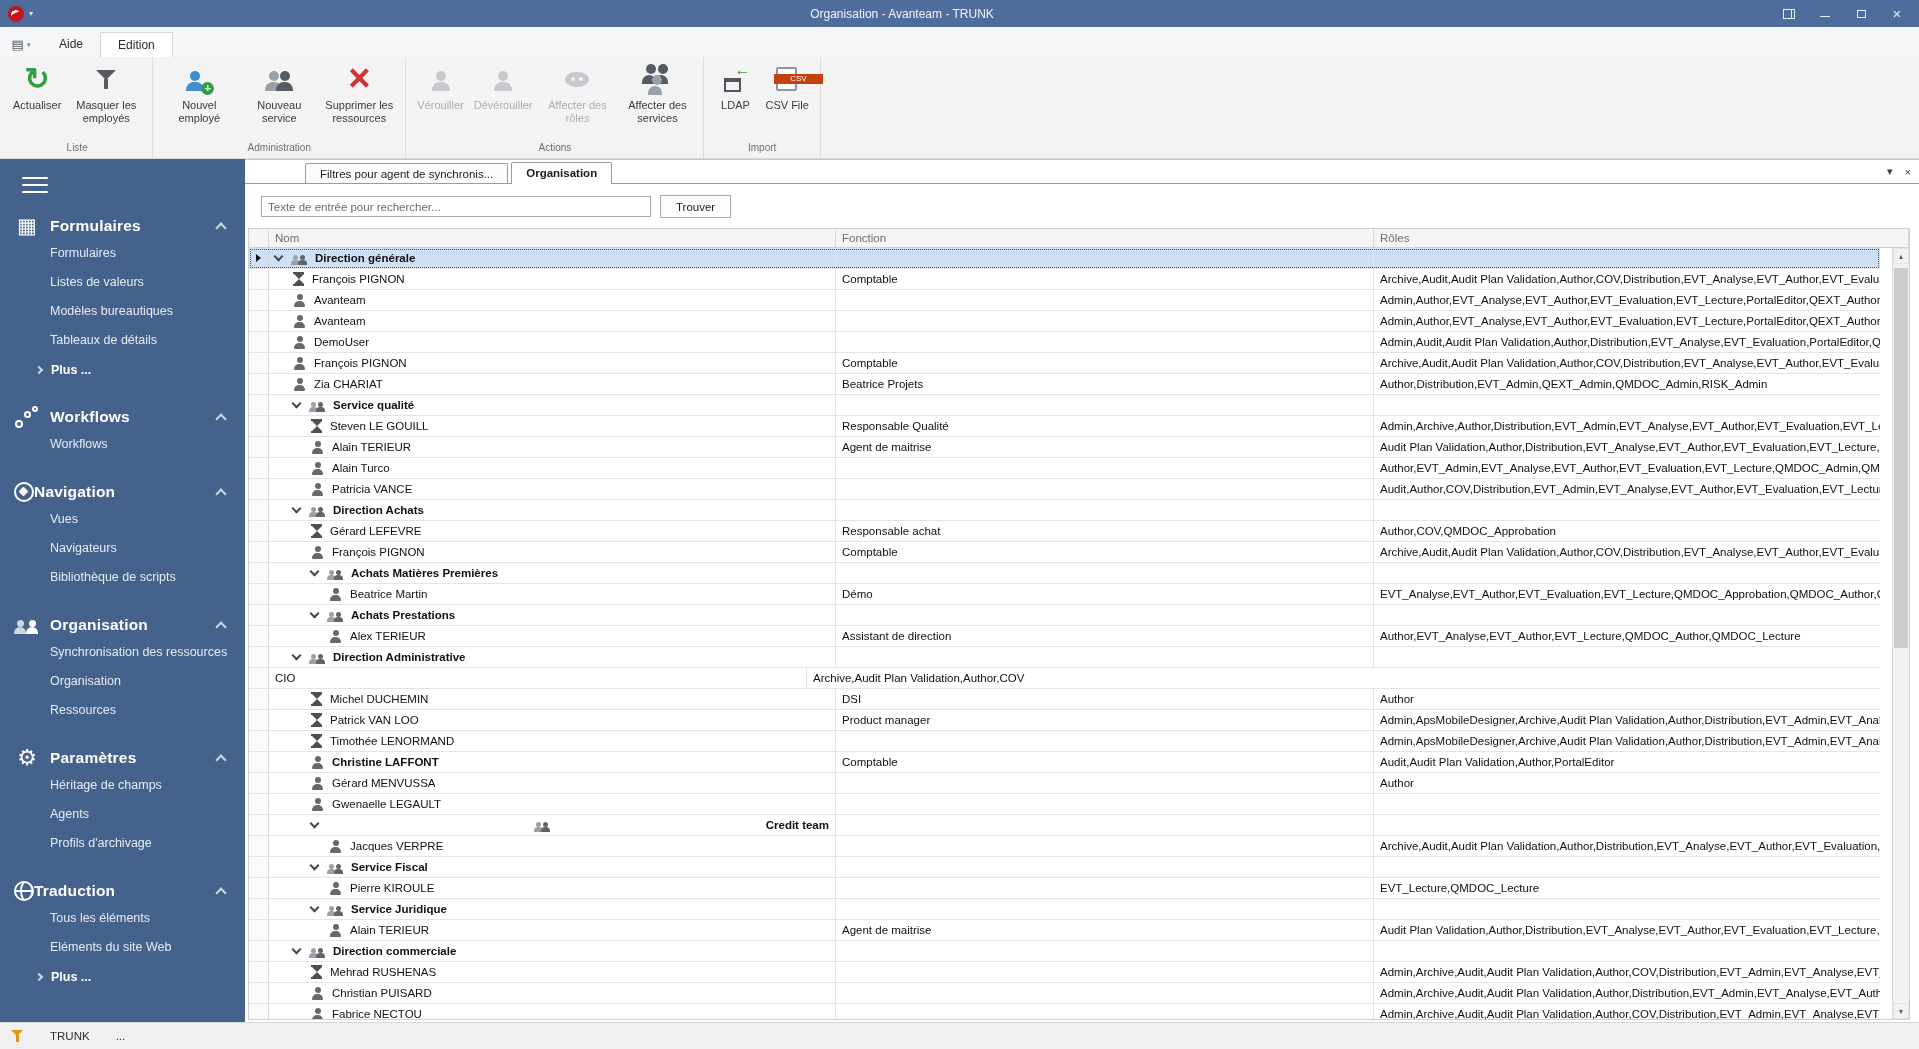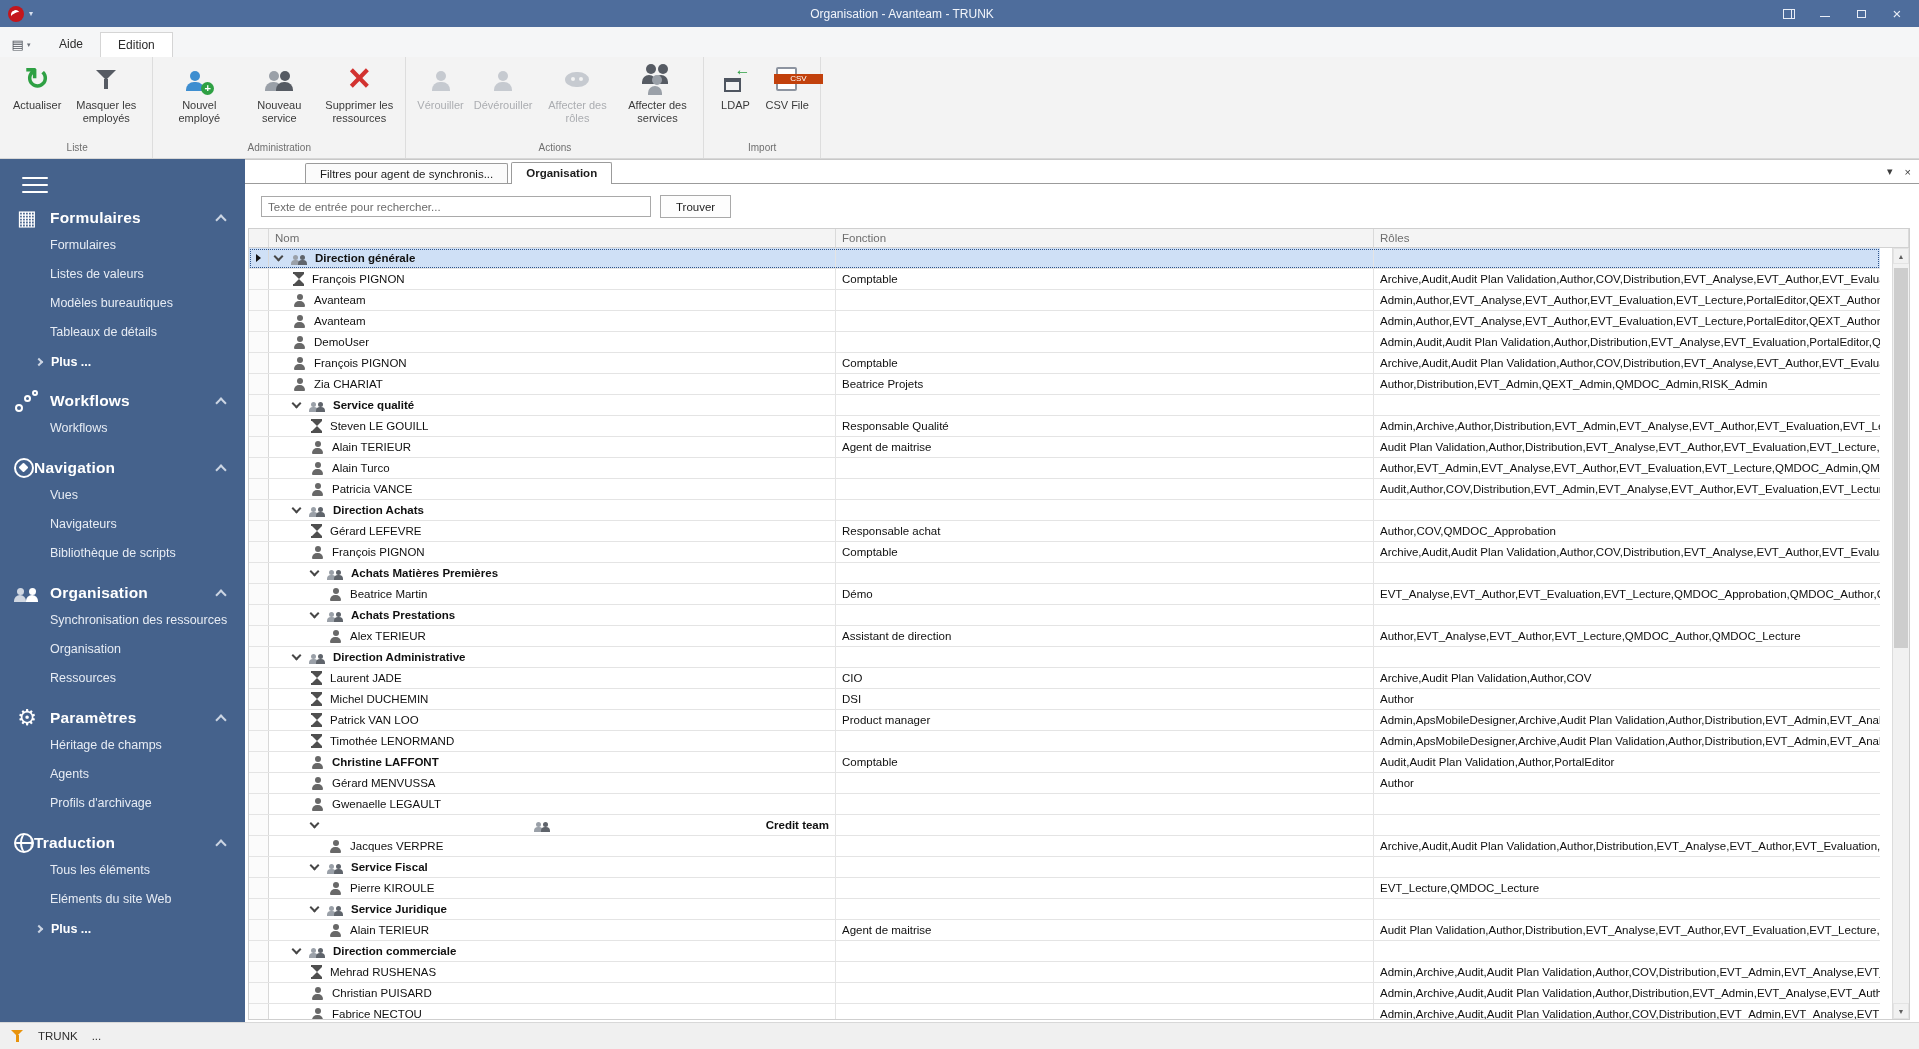--- a/index.html
+++ b/index.html
@@ -55,21 +55,21 @@
 .i-ldap .bx{position:absolute;left:5px;bottom:3px;width:17px;height:14px;border:2px solid #4e5560;border-top-width:4px}
 .i-ldap .ar{position:absolute;right:1px;top:-2px;color:#2ea043;font-weight:bold;font-size:16px;line-height:14px}
 .i-csv .pg{position:absolute;left:5px;top:2px;width:21px;height:24px;border:2px solid #8d94a0;border-radius:2px;background:#fff}
 .i-csv .lb{position:absolute;left:3px;top:9px;background:#c2410c;color:#fff;font-size:8px;font-weight:normal;line-height:10px;padding:0 16px}
 
 
 .main{flex:1;display:flex;min-height:0}
 .sidebar{width:245px;background:#45628c;color:#fff;flex:0 0 auto;overflow:hidden;padding-top:12px}
 .burger{margin:6px 0 4px 22px;width:26px}
 .burger i{display:block;height:2px;background:#fff;margin:5px 0;border-radius:1px}
-.sect{margin-top:12px}
+.sect{margin-top:20px}
 .sect-head{display:flex;align-items:center;height:26px;padding:0 20px 0 14px}
 .sect-ico{width:26px;height:22px;margin-right:10px;position:relative;flex:0 0 auto}
 .sect-title{flex:1;font-size:15.5px;font-weight:bold;letter-spacing:.2px}
 .chev-up{width:8px;height:8px;border-left:2px solid #ccd5e3;border-top:2px solid #ccd5e3;transform:rotate(45deg);margin-top:4px;flex:0 0 auto}
 .s-item{height:29px;line-height:29px;padding-left:50px;font-size:12.5px;color:#e7ecf4;white-space:nowrap}
 .s-more{height:29px;display:flex;align-items:center;padding-left:36px;font-size:12.5px;font-weight:bold;color:#fff}
 .chev-right{width:6px;height:6px;border-right:2px solid #ccd5e3;border-top:2px solid #ccd5e3;transform:rotate(45deg);margin-right:9px}
 .si-table::before{content:"▦";font-size:21px;line-height:22px;color:#fff;display:block;text-align:center}
 .si-flow i{position:absolute;border:2px solid #fff;border-radius:50%}
 .si-flow .f1{left:1px;bottom:0;width:8px;height:8px}
@@ -126,21 +126,21 @@
 .t-grp i{position:absolute;bottom:0;width:9px;height:5px;border-radius:4px 4px 0 0}
 .t-grp i::before{content:"";position:absolute;top:-5px;left:2px;width:5px;height:5px;border-radius:50%;background:inherit}
 .t-grp .g1{left:0;background:#9aa0a8}
 .t-grp .g2{right:1px;background:#5f646b}
 .vsb{position:absolute;right:0;top:0;bottom:0;width:17px;background:#f1f1f1;border-left:1px solid #dcdcdc}
 .vsb .up,.vsb .dn{position:absolute;left:0;right:0;height:16px;text-align:center;font-size:7px;color:#5f5f5f;line-height:16px;background:#f1f1f1;border:1px solid #e3e3e3}
 .vsb .up{top:0}.vsb .dn{bottom:0}
 .vthumb{position:absolute;left:1px;width:14px;top:20px;height:380px;background:#cdcdcd}
 
 
-.statusbar{height:27px;background:#f0f0f0;border-top:1px solid #d8d8d8;display:flex;align-items:center;padding-left:10px;font-size:11.5px;color:#2e2e2e;flex:0 0 auto;gap:14px}
+.statusbar{height:27px;background:#f0f0f0;border-top:1px solid #d8d8d8;display:flex;align-items:center;padding-left:10px;font-size:11.5px;color:#2e2e2e;flex:0 0 auto;gap:26px}
 .sb-funnel{position:relative;width:14px;height:14px;flex:0 0 auto}
 .sb-funnel::before{content:"";position:absolute;left:1px;top:1px;border-left:6px solid transparent;border-right:6px solid transparent;border-top:6px solid #e8930c}
 .sb-funnel::after{content:"";position:absolute;left:6px;top:6px;width:3px;height:7px;background:#e8930c}
 .sb-ellipsis{color:#2e2e2e}
 </style>
 </head>
 <body>
 
 <div class="window">
 
@@ -565,24 +565,20 @@
                     <i class="g1"></i>
                     <i class="g2"></i>
                   </span>
                   <span class="nametxt">Direction Administrative</span>
                 </div>
                 <div class="gc gc2"></div>
                 <div class="gc gc3"></div>
               </div>
               <div class="grow">
                 <div class="gc gc0"></div>
-                <div class="gc gc1" style="padding-left: 42px;">
-                  <span class="t-busy"></span>
-                  <span class="nametxt">Laurent JADE</span>
-                </div>
                 <div class="gc gc2">CIO</div>
                 <div class="gc gc3">Archive,Audit Plan Validation,Author,COV</div>
               </div>
               <div class="grow">
                 <div class="gc gc0"></div>
                 <div class="gc gc1" style="padding-left: 42px;">
                   <span class="t-busy"></span>
                   <span class="nametxt">Michel DUCHEMIN</span>
                 </div>
                 <div class="gc gc2">DSI</div>

